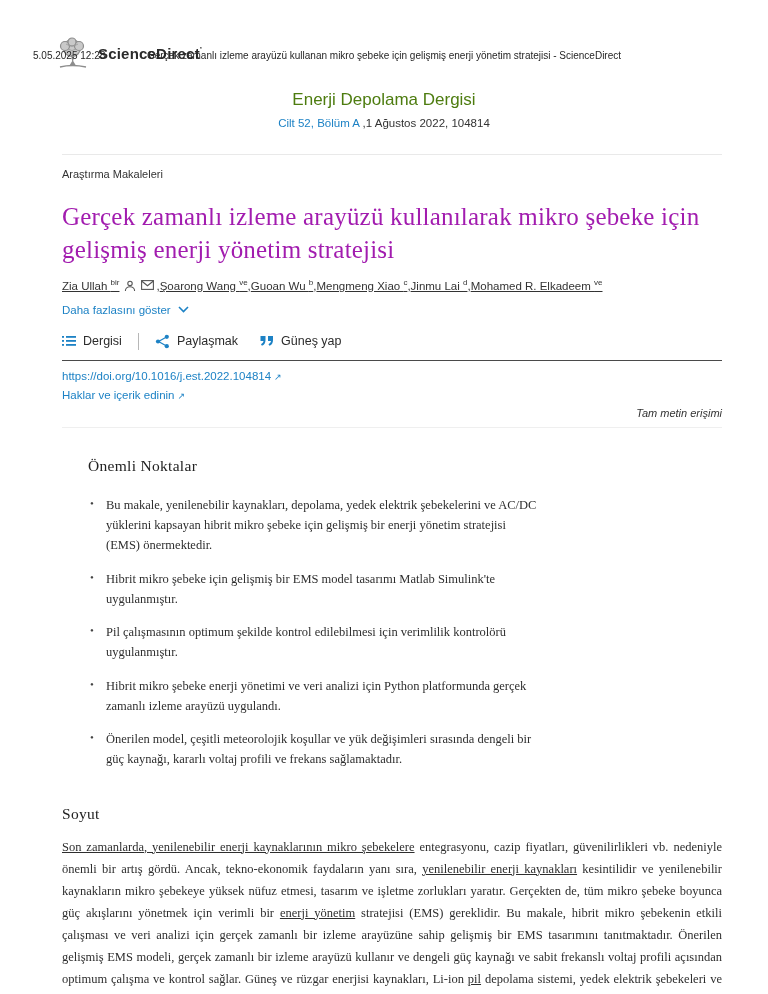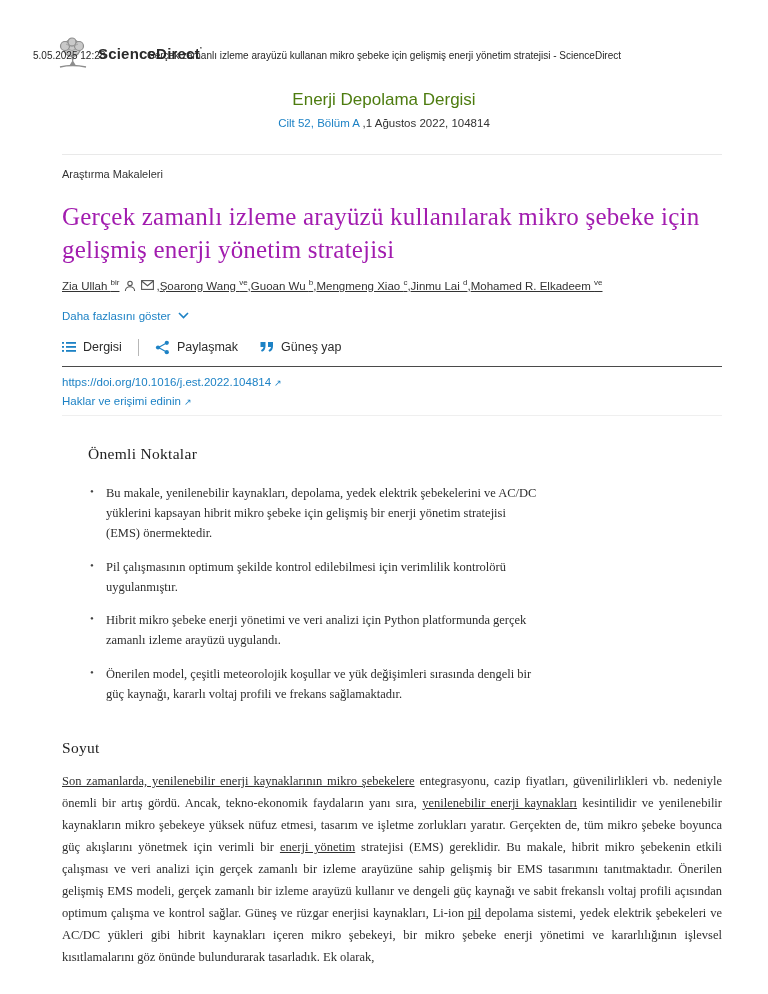--- a/index.html
+++ b/index.html
@@ -32,21 +32,21 @@
   .main { margin:0 46px 0 62px; }
   .section-label { margin-top:13px; font-size:11px; color:#333; }
   h1 { margin-top:20px; font-family:"Liberation Serif", serif; font-weight:500;
     font-size:25px; line-height:1.32; color:#a21caf; letter-spacing:.2px; }
 
   .authors { margin-top:12px; font-size:11.5px; color:#333; }
   .author { text-decoration:underline; cursor:pointer; }
   .author sup { font-size:8px; }
   .authors .a-icons { display:inline-flex; gap:5px; margin:0 2px 0 5px; vertical-align:-2px; }
 
-  .show-more { margin-top:18px; font-size:11.5px; display:flex; align-items:center; gap:7px; cursor:pointer; }
+  .show-more { margin-top:12px; font-size:11.5px; display:flex; align-items:center; gap:7px; cursor:pointer; }
   .show-more span { color:inherit; }
 
   .toolbar { margin-top:17px; display:flex; align-items:center; font-size:12.5px; color:#2b2b2b; }
   .tb-item { display:inline-flex; align-items:center; gap:7px; cursor:pointer; }
   .tb-sep { width:1px; height:17px; background:#b7b7b7; margin:0 16px; }
   .tb-gap { width:22px; }
 
   .doi { margin-top:9px; font-size:11.5px; }
   .rights { margin-top:7px; font-size:11.5px; }
   .ext { font-size:9px; margin-left:3px; }
@@ -174,30 +174,32 @@
         <span>Güneş yap</span>
       </span>
     </div>
 
     <hr class="div-dark">
 
     <div class="doi">
       <span class="link blue">https://doi.org/10.1016/j.est.2022.104814</span><span class="ext blue">↗</span>
     </div>
     <div class="rights">
-      <span class="link blue">Haklar ve erişimi edinin</span><span class="ext blue">↗</span>
-    </div>
-
+      <span class="link blue">Haklar ve içerik edinin</span><span class="ext blue">↗</span>
+    </div>
+
+    <div class="access">Tam metin erişimi</div>
 
     <hr class="div-faint">
 
     <section class="highlights">
       <h2>Önemli Noktalar</h2>
       <ul>
           <li>Bu makale, yenilenebilir kaynakları, depolama, yedek elektrik şebekelerini ve AC/DC yüklerini kapsayan hibrit mikro şebeke için gelişmiş bir enerji yönetim stratejisi (EMS) önermektedir.</li>
+          <li>Hibrit mikro şebeke için gelişmiş bir EMS model tasarımı Matlab Simulink'te uygulanmıştır.</li>
           <li>Pil çalışmasının optimum şekilde kontrol edilebilmesi için verimlilik kontrolörü uygulanmıştır.</li>
           <li>Hibrit mikro şebeke enerji yönetimi ve veri analizi için Python platformunda gerçek zamanlı izleme arayüzü uygulandı.</li>
           <li>Önerilen model, çeşitli meteorolojik koşullar ve yük değişimleri sırasında dengeli bir güç kaynağı, kararlı voltaj profili ve frekans sağlamaktadır.</li>
         </ul>
     </section>
 
     <section class="abstract">
       <h2>Soyut</h2>
       <p><span class="u">Son zamanlarda, yenilenebilir enerji kaynaklarının mikro şebekelere</span><span> entegrasyonu, cazip fiyatları, güvenilirlikleri vb. nedeniyle önemli bir artış gördü. Ancak, tekno-ekonomik faydaların yanı sıra, </span><span class="u">yenilenebilir enerji kaynakları</span><span> kesintilidir ve yenilenebilir kaynakların mikro şebekeye yüksek nüfuz etmesi, tasarım ve işletme zorlukları yaratır. Gerçekten de, tüm mikro şebeke boyunca güç akışlarını yönetmek için verimli bir </span><span class="u">enerji yönetim</span><span> stratejisi (EMS) gereklidir. Bu makale, hibrit mikro şebekenin etkili çalışması ve veri analizi için gerçek zamanlı bir izleme arayüzüne sahip gelişmiş bir EMS tasarımını tanıtmaktadır. Önerilen gelişmiş EMS modeli, gerçek zamanlı bir izleme arayüzü kullanır ve dengeli güç kaynağı ve sabit frekanslı voltaj profili açısından optimum çalışma ve kontrol sağlar. Güneş ve rüzgar enerjisi kaynakları, Li-ion </span><span class="u">pil</span><span> depolama sistemi, yedek elektrik şebekeleri ve AC/DC yükleri gibi hibrit kaynakları içeren mikro şebekeyi, bir mikro şebeke enerji yönetimi ve kararlılığının işlevsel kısıtlamalarını göz önünde bulundurarak tasarladık. Ek olarak, </span></p>
     </section>

